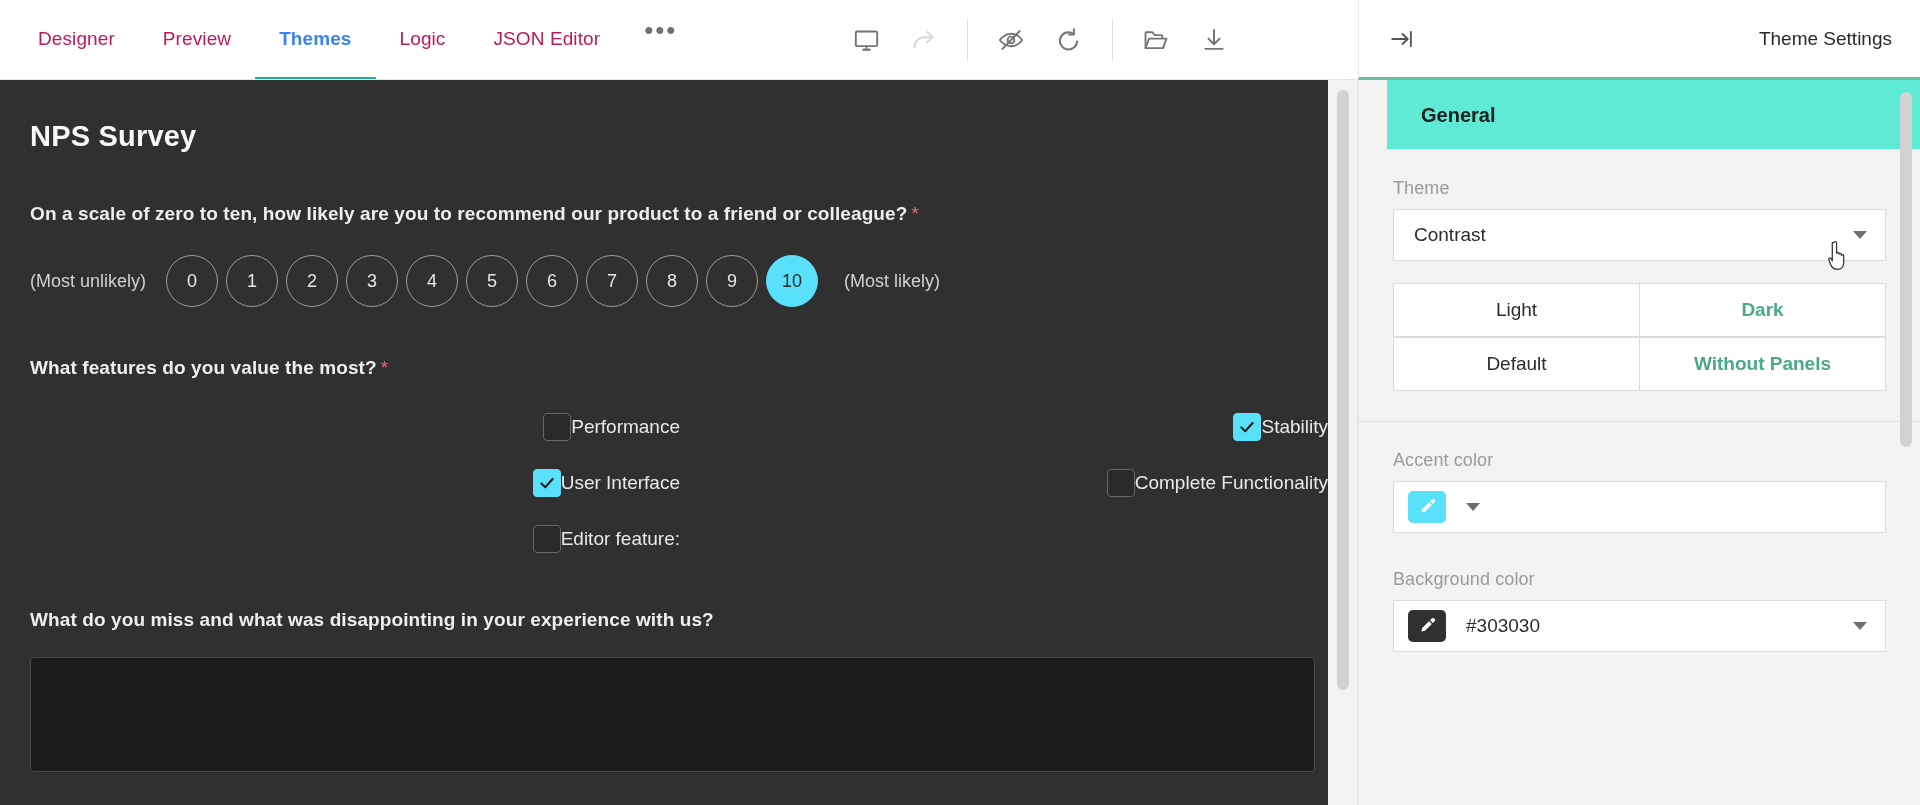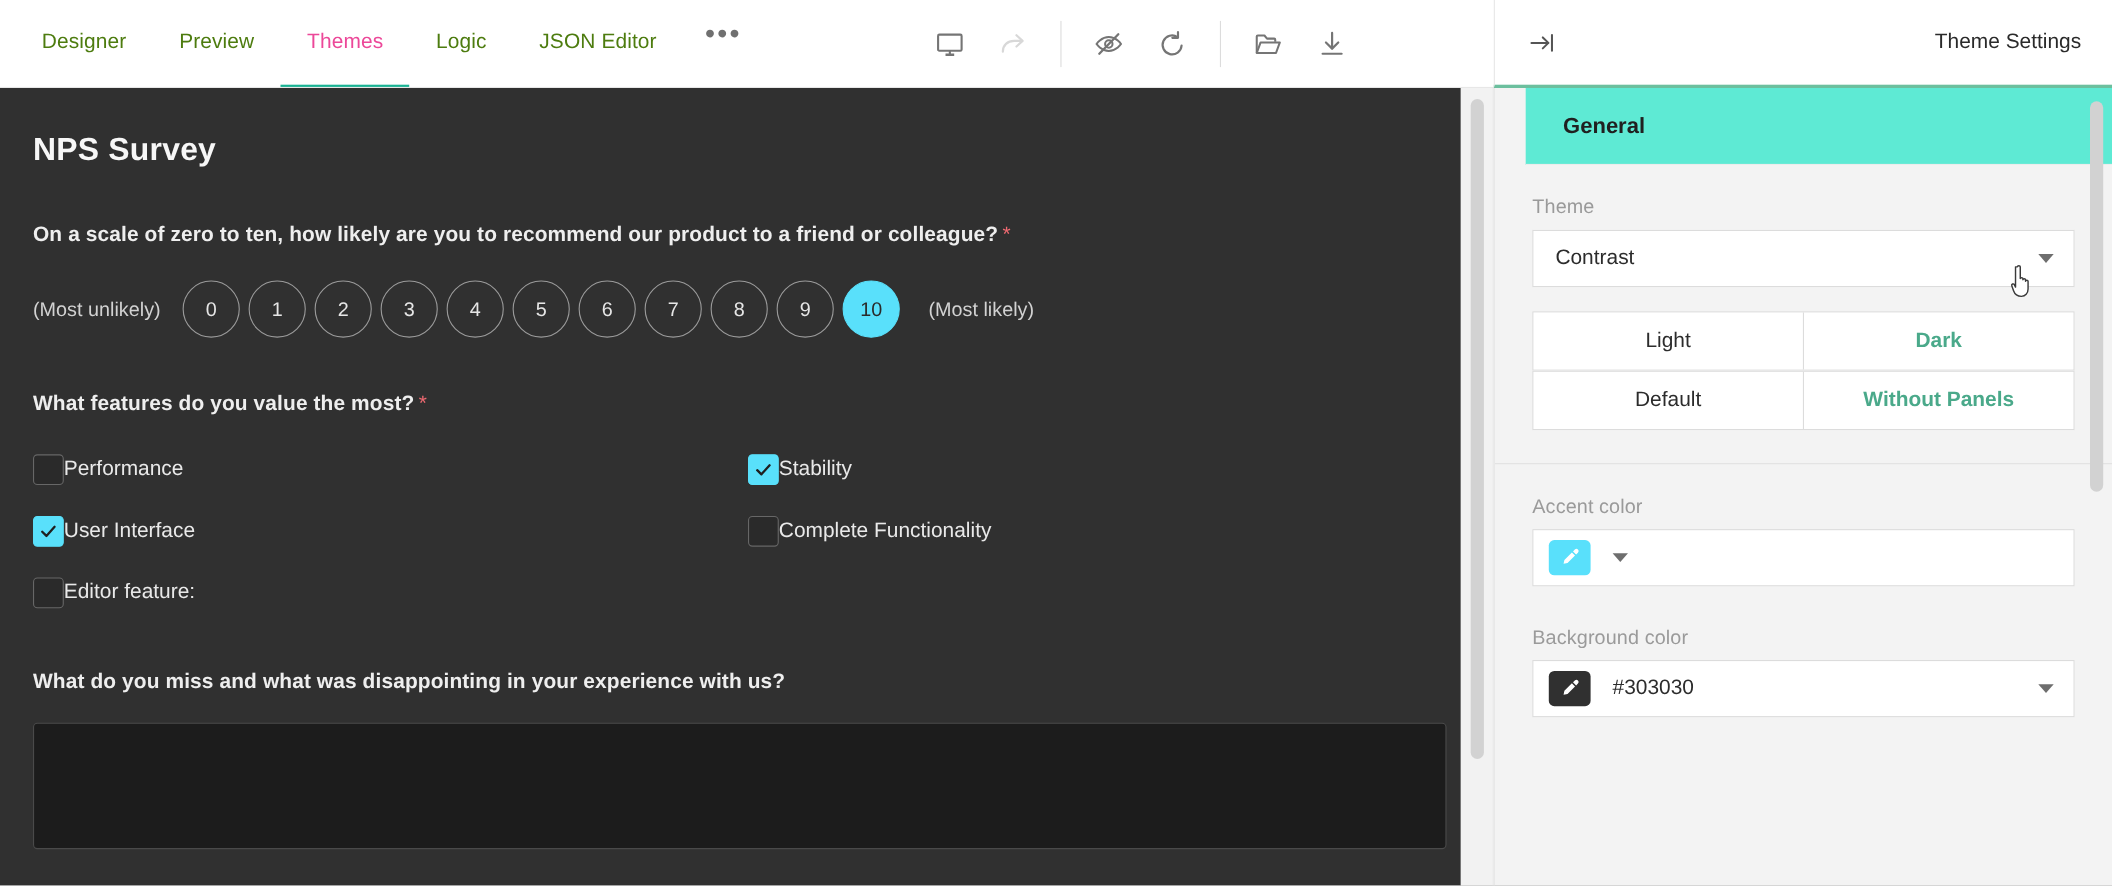--- a/index.html
+++ b/index.html
@@ -16,25 +16,25 @@
     display: flex; align-items: stretch; position: relative; z-index: 5;
   }
   .topbar-left { display: flex; align-items: stretch; flex: 1; position: relative; }
   .topbar-left::after {
     content: ""; position: absolute; left: 0; right: 0; bottom: 0;
     height: 1px; background: #e7e7e7;
   }
   .tabs { display: flex; align-items: stretch; padding-left: 14px; }
   .tab {
     display: flex; align-items: center; padding: 0 24px;
-    font-size: 19px; color: #4d7c0f; cursor: pointer;
+    font-size: 19px; color: #be185d; cursor: pointer;
     border-bottom: 3px solid transparent; position: relative;
     letter-spacing: .1px;
   }
-  .tab.active { font-weight: normal; color: #ec4899; border-bottom-color: #1ab394; }
+  .tab.active { font-weight: bold; color: #3b82f6; border-bottom-color: #1ab394; }
   .tab.dots { font-size: 26px; color: #707070; letter-spacing: 2px; padding: 0 20px; }
   .tab.dots span { position: relative; top: -8px; }
 
   .tools { display: flex; align-items: center; gap: 0; margin-left: 140px; }
   .tool {
     width: 58px; height: 58px; display: flex; align-items: center;
     justify-content: center; cursor: pointer;
   }
   .tool.disabled { cursor: default; }
   .divider-v { width: 1px; height: 42px; background: #dcdcdc; margin: 0 14px; }
@@ -78,21 +78,21 @@
     font-size: 18px; cursor: pointer; background: transparent;
   }
   .rating-item.selected {
     background: #59e0fb; border-color: #59e0fb; color: #2a2a2a; font-weight: 500;
   }
 
   .check-grid {
     margin-top: 34px; display: grid;
     grid-template-columns: 650px 1fr; row-gap: 28px;
   }
-  .check-item { display: flex; align-items: center; cursor: pointer; }
+  .check-item { display: flex; align-items: center; cursor: pointer; justify-content: flex-end; }
   .check-box {
     width: 28px; height: 28px; border-radius: 4px;
     background: #2a2a2a; border: 1px solid #676767;
     display: flex; align-items: center; justify-content: center; flex: none;
   }
   .check-box.checked { background: #59e0fb; border-color: #59e0fb; }
   .check-label { font-size: 19px; color: #e9e9e9; }
 
   .comment-q { margin-top: 56px; }
   .comment-box {

